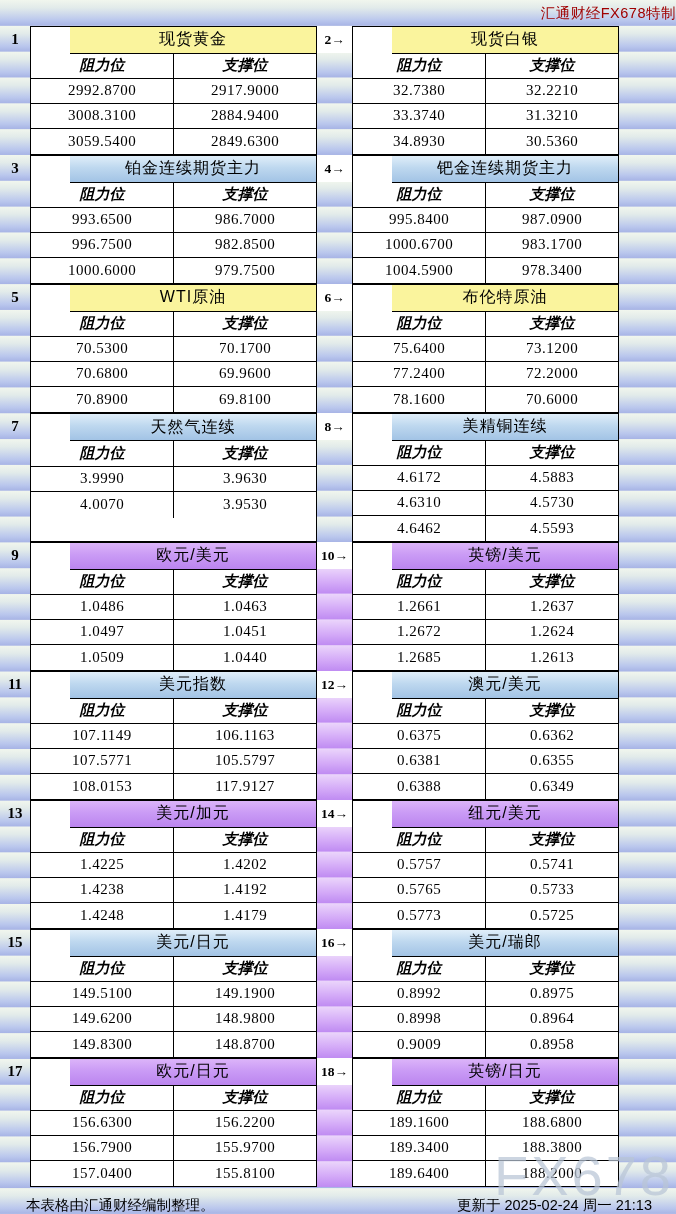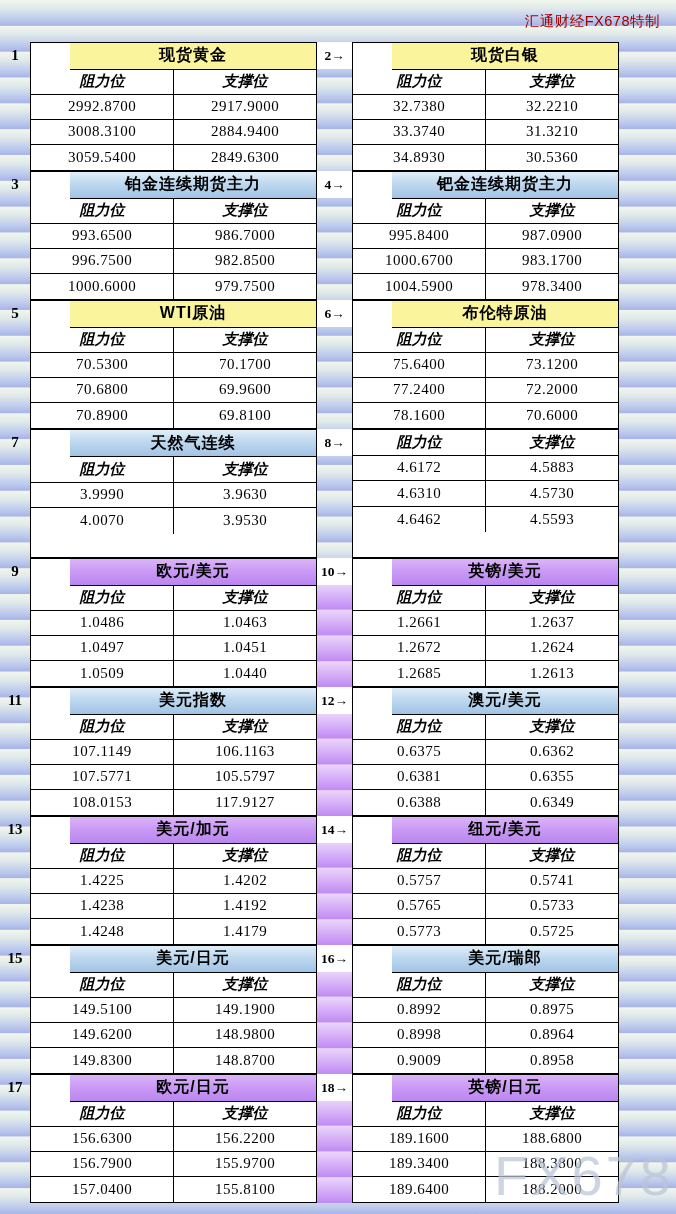--- a/index.html
+++ b/index.html
@@ -4,34 +4,34 @@
 <style>
   * { box-sizing: border-box; }
   html, body { margin: 0; padding: 0; }
   body {
     width: 676px; height: 1214px; overflow: hidden; position: relative;
     font-family: "Liberation Sans", "DejaVu Sans", sans-serif;
     background-image: linear-gradient(to bottom, #f1f6ee 0%, #e2ebea 30%, #bac7ed 78%, #a7b3e5 100%);
     background-size: 100% 25.83px;
     background-repeat: repeat-y;
   }
-  .topbar { height: 42px; display: flex; justify-content: flex-end; align-items: center; padding-right: 16px; }
+  .topbar { height: 26px; display: flex; justify-content: flex-end; align-items: center; }
   .brand  { color: #a00000; font-size: 14.5px; font-weight: 500; letter-spacing: 0.5px; }
 
   .srow { display: flex; height: 129px; }
   .numcol {
     width: 30px; text-align: center; font-weight: bold; font-size: 15px;
     line-height: 27px; font-family: "Liberation Serif", "DejaVu Serif", serif;
   }
   .ftable { background: #fff; border: 1px solid #000; display: flex; flex-direction: column; }
   .ftable.left  { width: 287px; }
   .ftable.right { width: 267px; }
   .ttl {
     height: 27px; border-bottom: 1px solid #000; display: flex; align-items: center; justify-content: center;
-    font-weight: bold; font-size: 16px; letter-spacing: 1px; margin-left: 39px;
+    font-weight: normal; font-size: 16px; letter-spacing: 1px; margin-left: 39px;
   }
   .theme-yellow { background: #faf49d; }
   .theme-blue   { background: linear-gradient(to bottom, #e0eef9 0%, #bed8ef 45%, #a2c3e5 100%); }
   .theme-purple { background: linear-gradient(to bottom, #dcb4f9 0%, #ca9bf5 45%, #bb85ef 100%); }
 
   .trow { display: flex; height: 25.5px; border-bottom: 1px solid #000; }
   .trow:last-child { border-bottom: none; }
   .tcell {
     flex: 1; display: flex; align-items: center; justify-content: center;
     border-right: 1px solid #000; font-size: 15px; background: #fff;
@@ -219,20 +219,21 @@
           </div>
           <div class="trow">
             <div class="tcell num">4.0070</div>
             <div class="tcell num">3.9530</div>
           </div>
         </div>
         <div class="gutter">
           <div class="gnum">8→</div>
         </div>
         <div class="ftable right">
+          <div class="ttl theme-blue">美精铜连续</div>
           <div class="trow thead">
             <div class="tcell">阻力位</div>
             <div class="tcell">支撑位</div>
           </div>
           <div class="trow">
             <div class="tcell num">4.6172</div>
             <div class="tcell num">4.5883</div>
           </div>
           <div class="trow">
             <div class="tcell num">4.6310</div>

